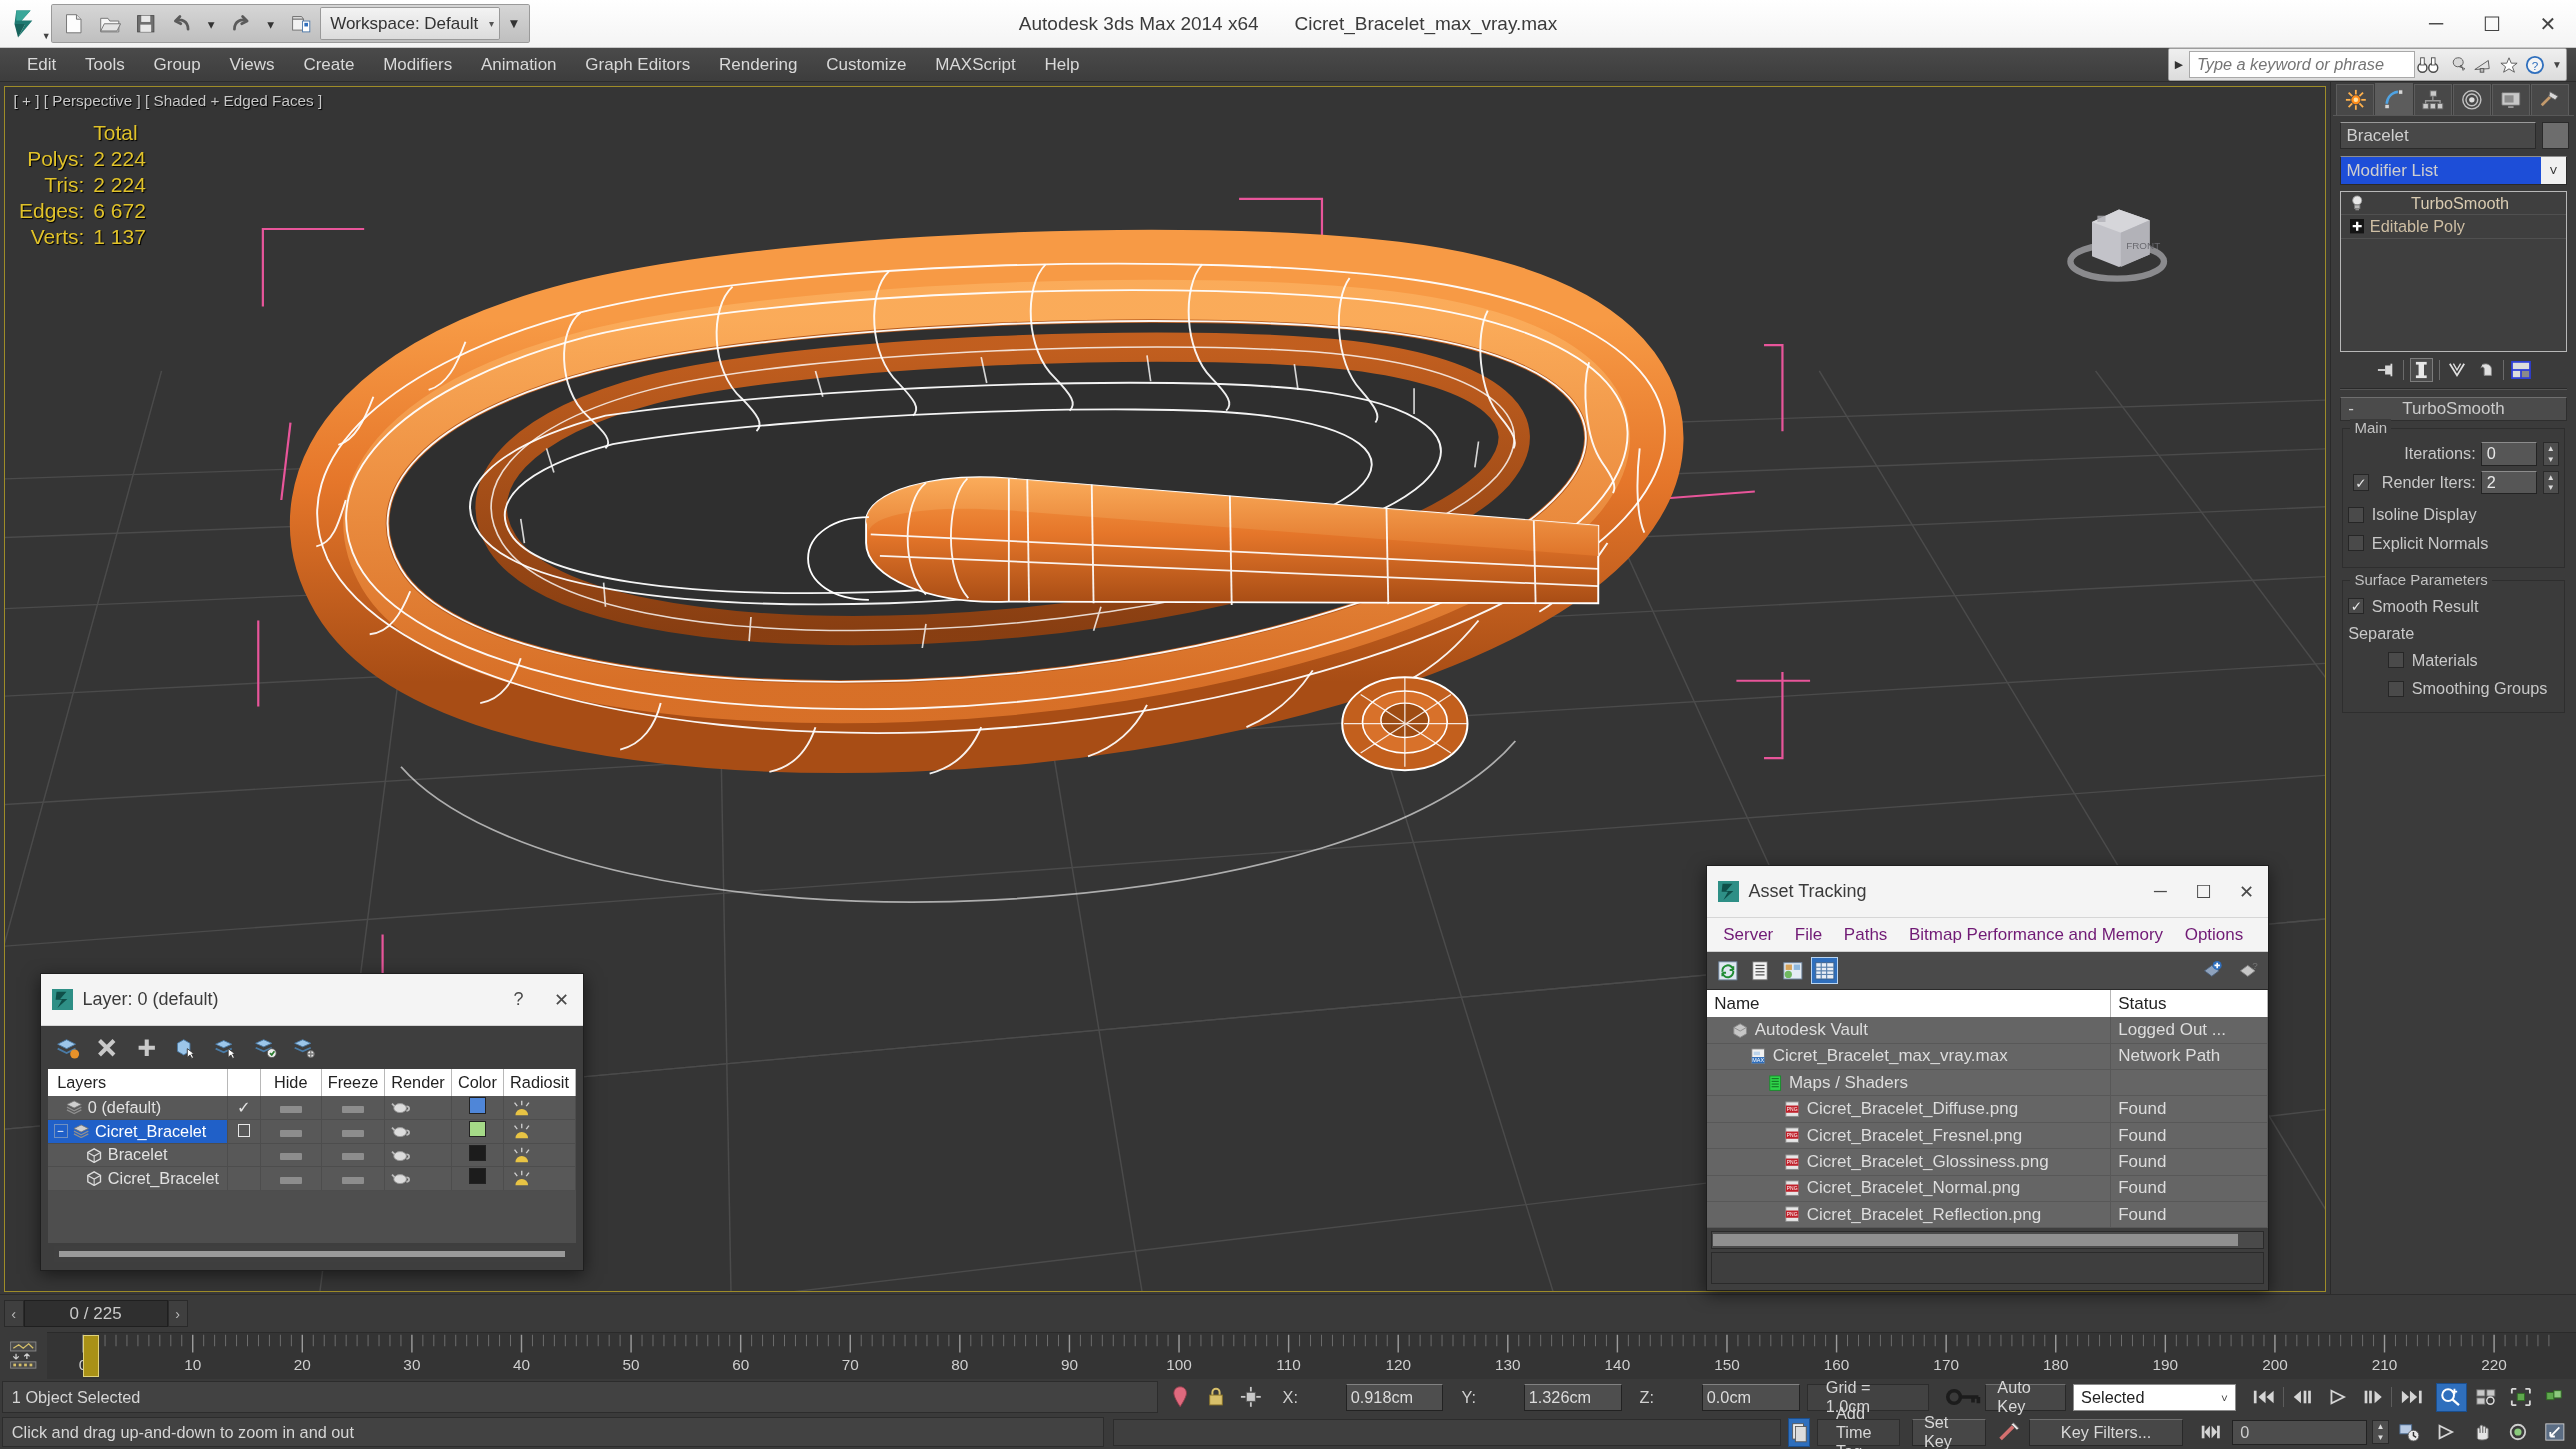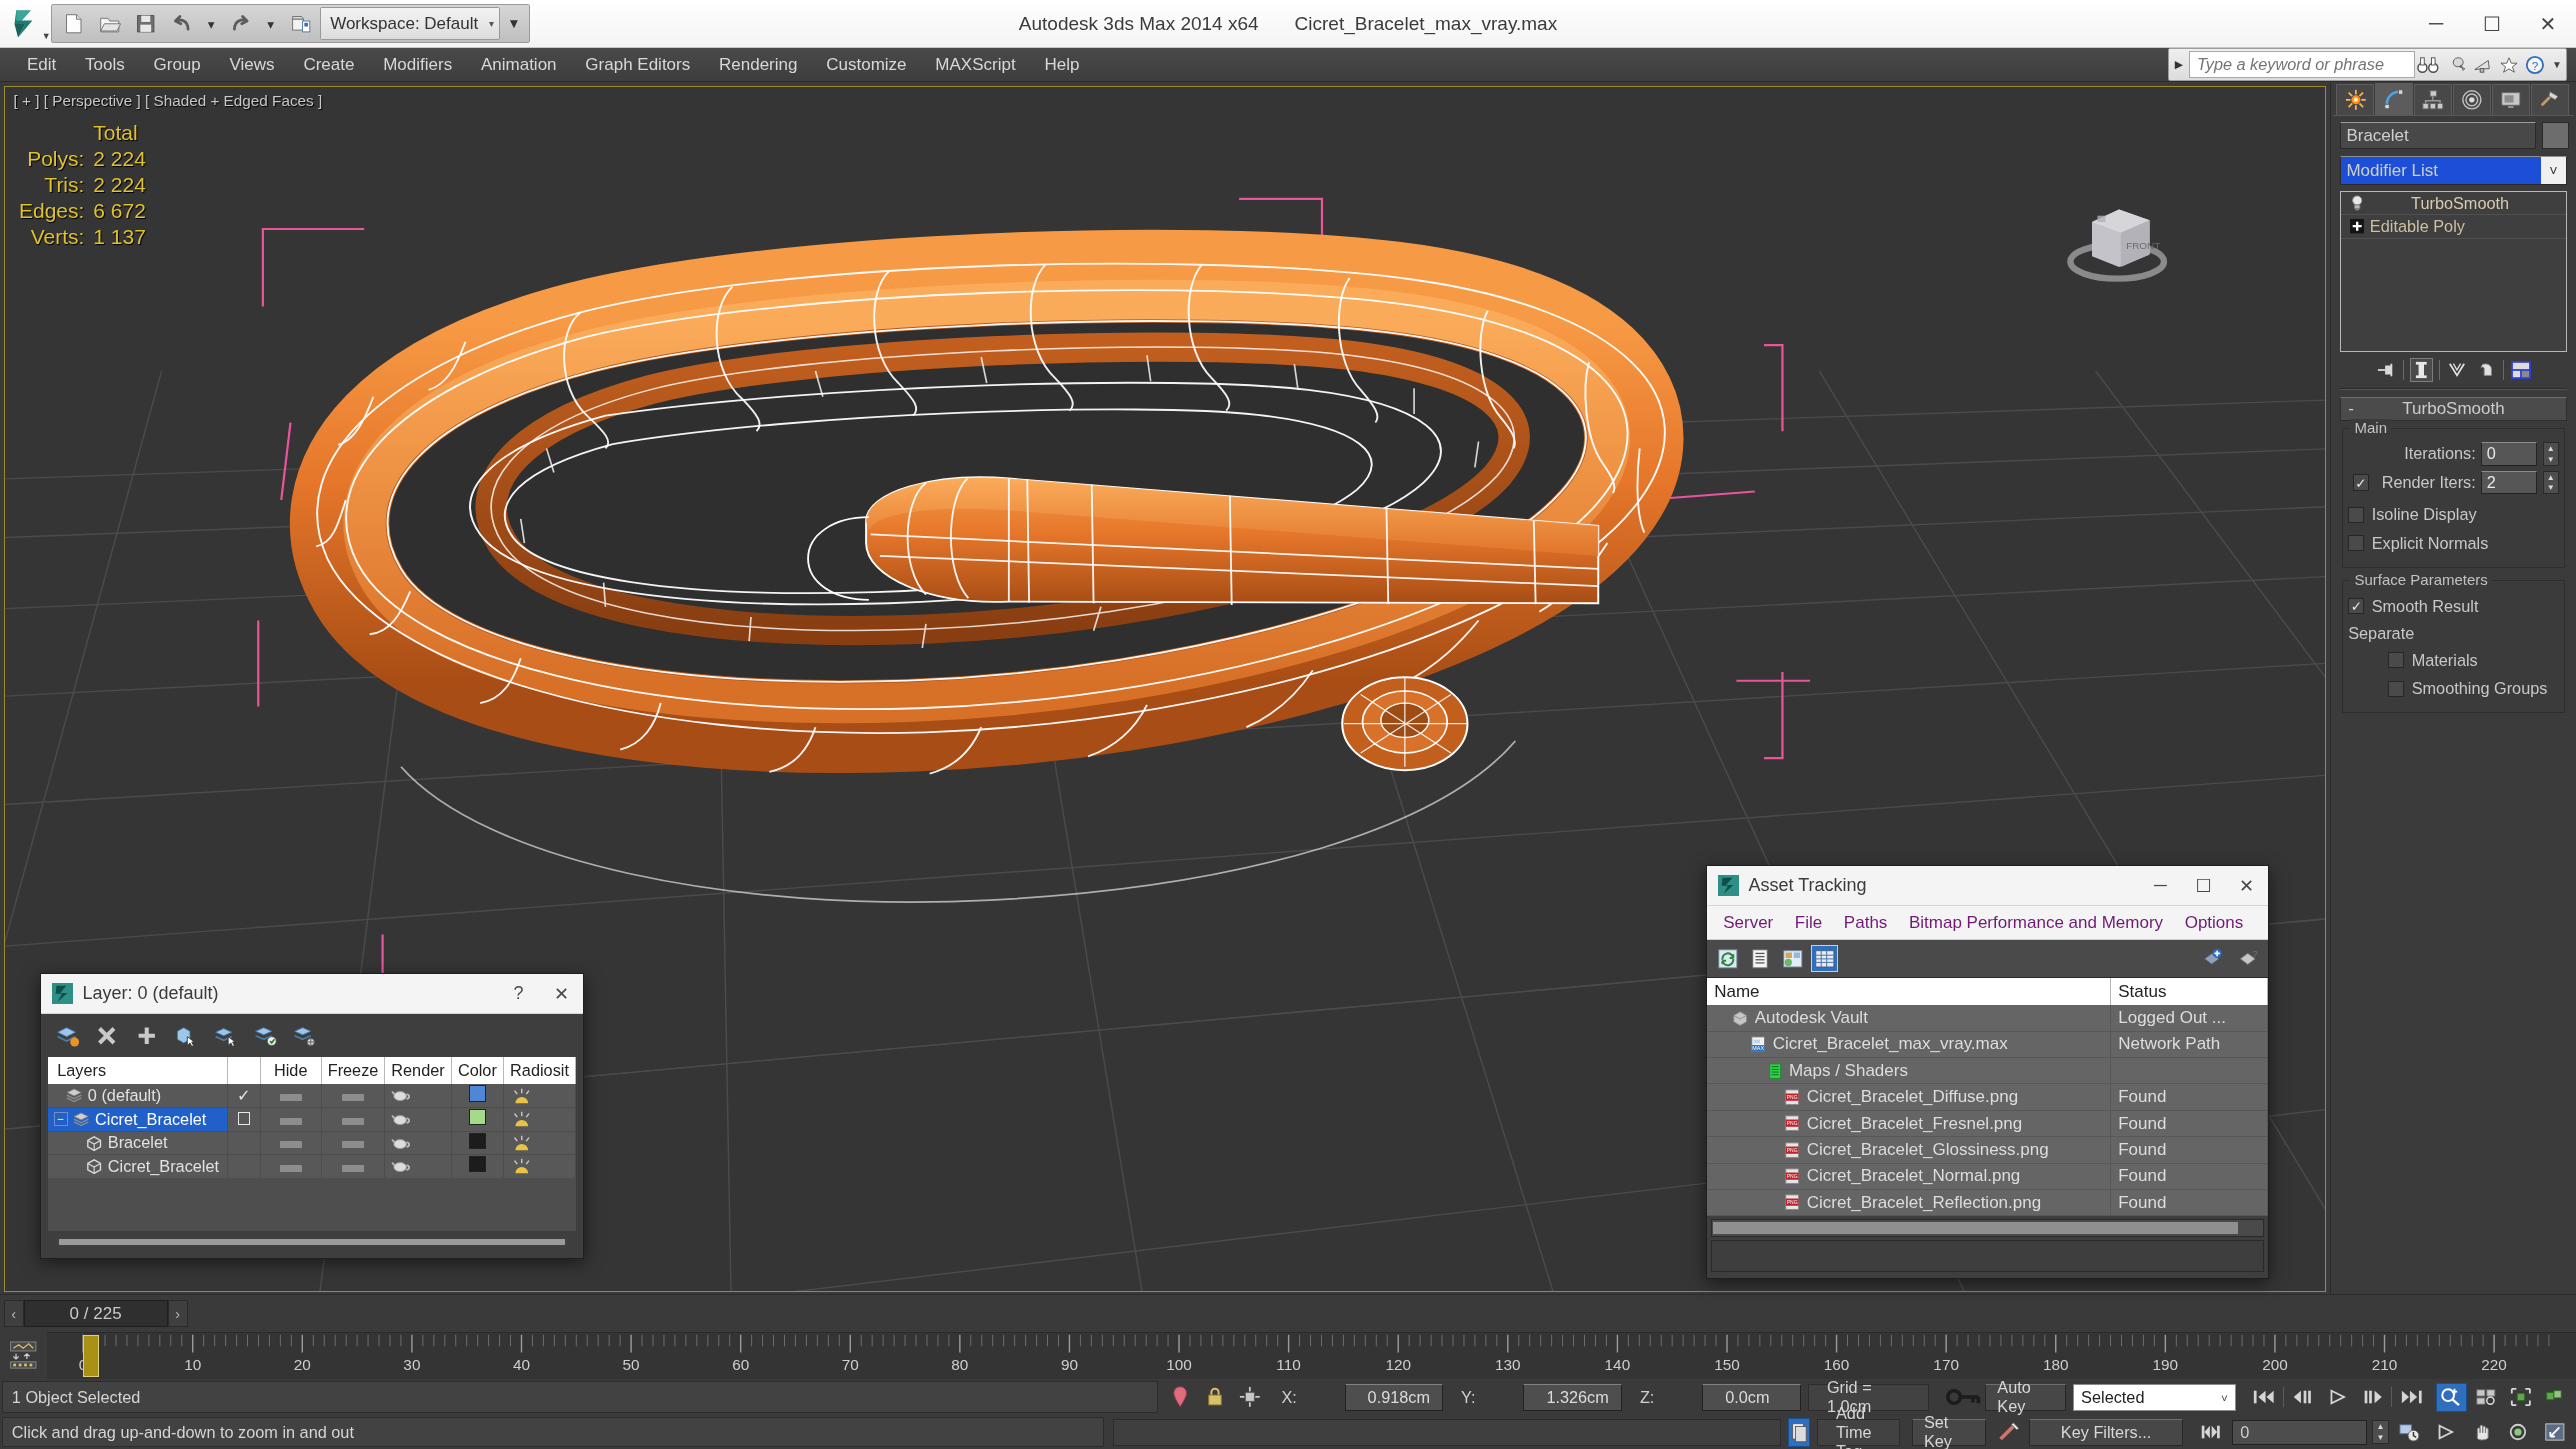--- a/index.html
+++ b/index.html
@@ -192,21 +192,21 @@
     background:#a99116; border:0.9px solid #e0d27a;
   }
 
   .statusrow{ height:36px; flex:0 0 36px; display:flex; align-items:stretch; background:#3a3a3a;}
   .statusrow2{ height:34px; flex:0 0 34px; display:flex; align-items:stretch; background:#3a3a3a; }
   .statusbox{
     background:#424242; border:0.9px solid #2c2c2c; color:#d5d5d5;
     display:flex; align-items:center; padding-left:9px; font-size:16.3px;
   }
   .coordbox{ width:108px;height:27px;background:#4e4e4e;border:0.9px solid #222;border-top-color:#828282;
-    color:#dcdcdc;font-size:16.3px;display:flex;align-items:center;padding-left:22px;margin-left:37px;}
+    color:#dcdcdc;font-size:16.3px;display:flex;align-items:center;padding-left:4px;margin-left:37px;}
   .coordlbl{ color:#d0d0d0; font-size:16.3px; margin:0 3.6px 0 10.8px; }
   .gridlbl{ background:#424242;border:0.9px solid #2c2c2c; height:27px; display:flex;align-items:center;
     padding:0 18px; font-size:16.3px; color:#d5d5d5;}
   .kbtn{ background:#474747; border:0.9px solid #282828; border-top-color:#6e6e6e;
     height:27px; display:flex;align-items:center;justify-content:center; padding:0 10.8px;
     color:#d8d8d8; font-size:16.3px; cursor:pointer; }
   .selectbox{
     width:181px; height:27px; background:#fff; border:0.9px solid #8b8b8b;
     color:#222; font-size:16.3px; display:flex; align-items:center; padding-left:7.2px;
     position:relative; cursor:pointer;
@@ -214,21 +214,21 @@
   .selectbox .sarrow{ position:absolute; right:7.2px; color:#444; font-size:11.7px;}
   .navicon{ width:31px;height:29px;display:flex;align-items:center;justify-content:center;cursor:pointer;}
   .navicon.active{ background:#2f6fbd; border:0.9px solid #1b4e8c; }
   .timefield{ width:135px;height:25px;background:#4d4d4d;border:0.9px solid #222;
      color:#cfcfcf;font-size:16.3px;display:flex;align-items:center;padding-left:7.2px;}
 
   
   .dlg{ position:absolute; background:#3e3e3e; border:0.9px solid #1f1f1f;
         box-shadow:0 3.6px 16.3px rgba(0,0,0,.55); z-index:50; }
   .dlg-title{
-    height:40px; background:#f4f4f4; display:flex; align-items:center; padding-left:10.8px;
+    height:52px; background:#f4f4f4; display:flex; align-items:center; padding-left:10.8px;
     color:#3b3b3b; font-size:18px; border-bottom:0.9px solid #d6d6d6;
   }
   .dlg-ico{ width:21.7px;height:21.7px;margin-right:9px; }
   .dlg-btns{ margin-left:auto; display:flex; height:40px; }
   .dlg-btn{ width:43px;height:100%;display:flex;align-items:center;justify-content:center;
      color:#4a4a4a;font-size:18px;cursor:pointer;}
   .dlg-menubar{ height:34px;background:#f4f4f4; display:flex; align-items:center; padding-left:5.4px;
      border-bottom:0.9px solid #cfcfcf; }
   .dlg-menu{ padding:0 10.8px;height:100%;display:flex;align-items:center;color:#701a75;font-size:17px;cursor:pointer;}
   .dlg-toolbar{ height:38px; background:#4a4a4a; display:flex; align-items:center; padding:0 7.2px; gap:5.4px;

